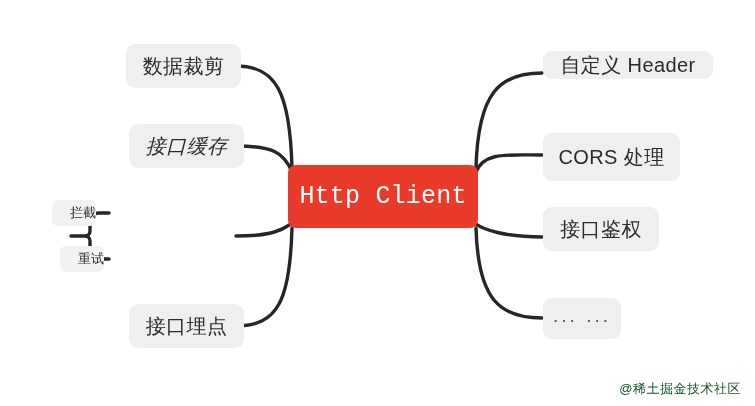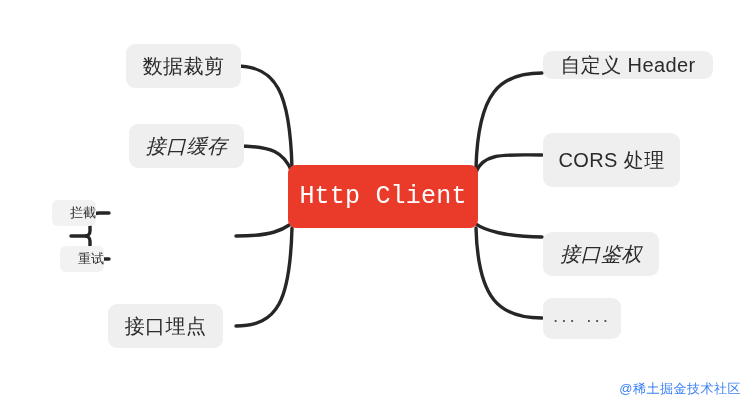--- a/index.html
+++ b/index.html
@@ -64,21 +64,21 @@
     color: #2b2b2b;
     font-size: 13px;
     white-space: nowrap;
     z-index: 3;
   }
   .watermark {
     position: absolute;
     right: 14px;
     bottom: 8px;
     font-size: 13px;
-    color: #3b82f6;
+    color: #14532d;
     letter-spacing: 0.5px;
     z-index: 4;
   }
 </style>
 </head>
 <body>
 
 <div id="canvas">
 
   <svg id="edges" viewBox="0 0 755 406" xmlns="http://www.w3.org/2000/svg">
@@ -108,41 +108,41 @@
 
   <div class="node" style="left:126px; top:44px; width:115px; height:44px;">
     <span>数据裁剪</span>
   </div>
 
   <div class="node" style="left:129px; top:124px; width:115px; height:44px;font-style:italic;">
     <span>接口缓存</span>
   </div>
 
 
-  <div class="node" style="left:108px; top:304px; width:115px; height:44px;">
+  <div class="node" style="left:129px; top:304px; width:115px; height:44px;">
     <span>接口埋点</span>
   </div>
 
   <div class="subnode" style="left:52px; top:200px; width:44px; height:26px;">
     <span>拦截</span>
   </div>
 
   <div class="subnode" style="left:60px; top:246px; width:44px; height:26px;">
     <span>重试</span>
   </div>
 
   <div class="node" style="left:543px; top:51px; width:170px; height:28px;text-align:right;">
     <span>自定义 Header</span>
   </div>
 
-  <div class="node" style="left:543px; top:133px; width:137px; height:54px;">
+  <div class="node" style="left:543px; top:133px; width:137px; height:48px;">
     <span>CORS 处理</span>
   </div>
 
-  <div class="node" style="left:543px; top:232px; width:116px; height:44px;font-style:italic;">
+  <div class="node" style="left:543px; top:207px; width:116px; height:44px;">
     <span>接口鉴权</span>
   </div>
 
   <div class="node node-ellipsis" style="left:543px; top:298px; width:78px; height:41px;">
     <span>... ...</span>
   </div>
 
   <div class="watermark">
     <span>@稀土掘金技术社区</span>
   </div>

